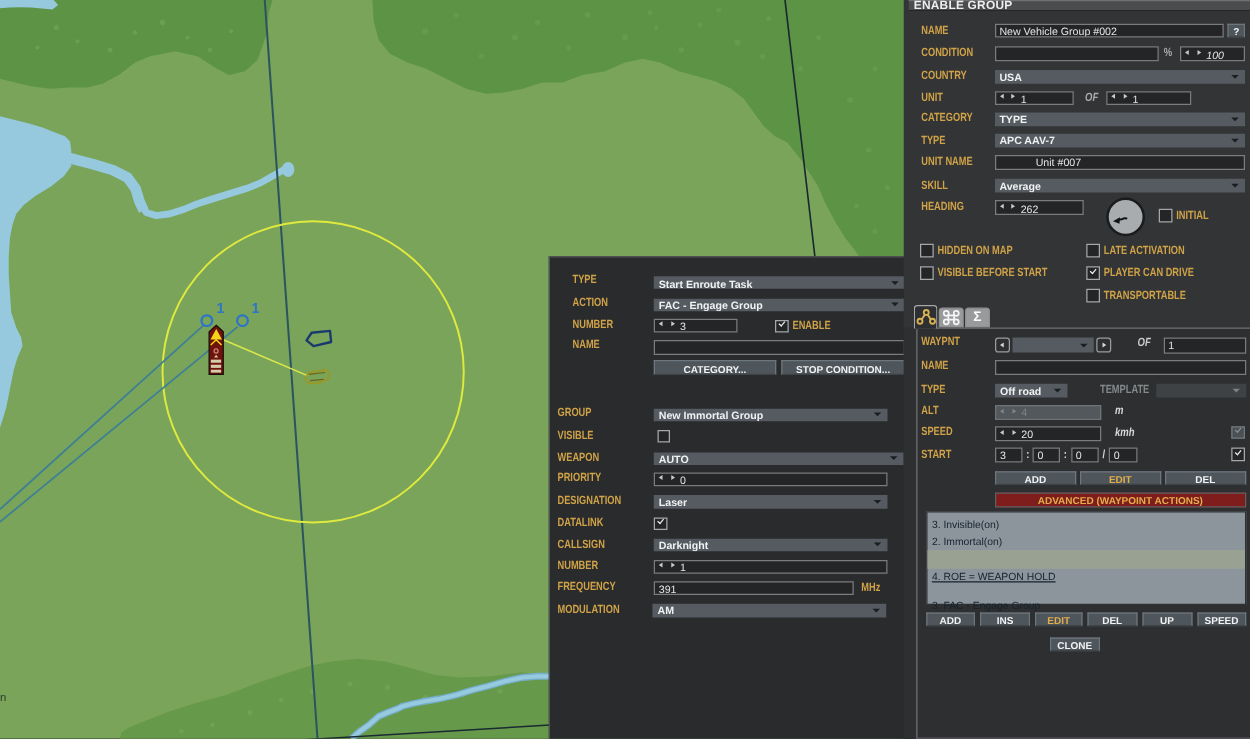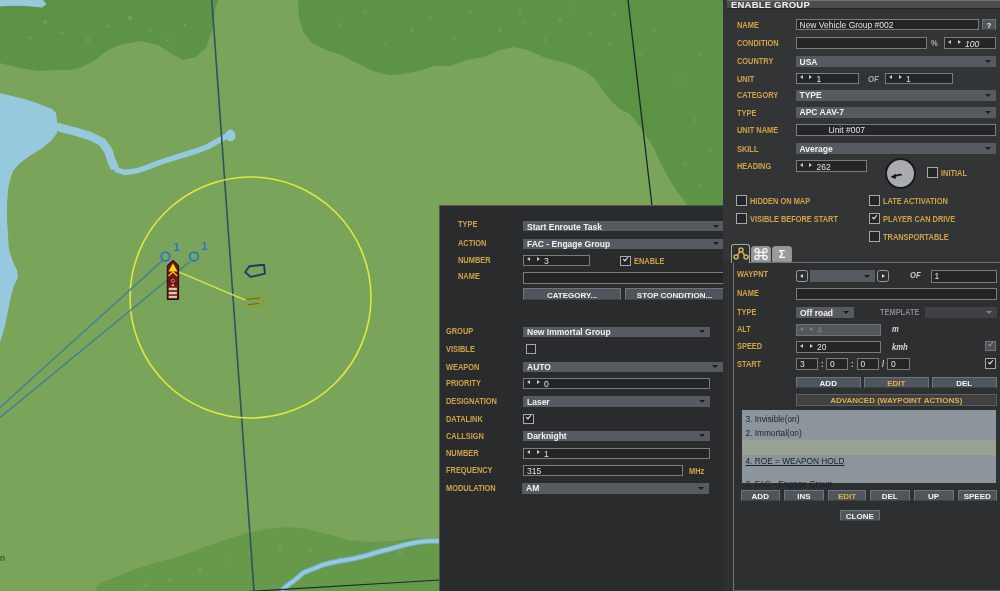--- a/index.html
+++ b/index.html
@@ -198,21 +198,21 @@
       <span>Darknight</span>
       <i></i>
     </div>
 <div class="lab" style="left:445.5px;top:449px;">NUMBER</div>
 <div class="spin" style="left:523px;top:447.5px;width:186.5px;height:11px;">
       <b class="l"></b>
       <b class="r"></b>
       <span>1</span>
     </div>
 <div class="lab" style="left:445.5px;top:466px;">FREQUENCY</div>
-<div class="inp" style="left:523px;top:464.5px;width:160px;height:11.5px;"><span>315</span></div>
+<div class="inp" style="left:523px;top:464.5px;width:160px;height:11.5px;"><span>391</span></div>
 <div class="lab" style="left:688.5px;top:466.5px;">MHz</div>
 <div class="lab" style="left:445.5px;top:484px;">MODULATION</div>
 <div class="dd" style="left:522px;top:482.5px;width:186.5px;height:11px;">
       <span>AM</span>
       <i></i>
     </div>
 
 <div id="rightpanel" style="position:absolute;left:723px;top:0;width:277px;height:591px;background:#333436;"></div>
 <div style="position:absolute;left:723px;top:262px;width:277px;height:329px;background:#2E2F30;"></div>
 <div style="position:absolute;left:727px;top:0;width:277px;height:9px;background:#4A4C4D;border-bottom:1px solid #242526;border-top:1px solid #6E7072;"></div>
@@ -364,21 +364,21 @@
 <div class="wlab" style="left:851px;top:359.5px;font-style:normal;">:</div>
 <div class="inp" style="left:856.5px;top:358px;width:22px;height:11.5px;"><span>0</span></div>
 <div class="wlab" style="left:881.5px;top:359.5px;font-style:normal;">/</div>
 <div class="inp" style="left:887px;top:358px;width:23px;height:11.5px;"><span>0</span></div>
 <div class="cb" style="left:985px;top:358px;">
       <u></u>
     </div>
 <div class="btn" style="left:796px;top:376.5px;width:64.5px;height:11.5px;"><span>ADD</span></div>
 <div class="btn org" style="left:864px;top:376.5px;width:64.5px;height:11.5px;"><span>EDIT</span></div>
 <div class="btn" style="left:932px;top:376.5px;width:64.5px;height:11.5px;"><span>DEL</span></div>
-<div class="btn org" style="left:796px;top:393.5px;width:200.5px;height:12px;background:#404040;border-color:#5E6164;"><span>ADVANCED (WAYPOINT ACTIONS)</span></div>
+<div class="btn org" style="left:796px;top:393.5px;width:200.5px;height:12px;background:#7f1d1d;border-color:#5E6164;"><span>ADVANCED (WAYPOINT ACTIONS)</span></div>
 
 <div style="position:absolute;left:740.5px;top:409px;width:256px;height:74.5px;background:#8C959C;border:1px solid #2E3134;">
 <div style="position:absolute;left:0;top:30.4px;width:254px;height:14.2px;background:#99A193;"></div>
 <div class="row" style="left:0;top:3.5px;">3. Invisible(on)</div>
 <div class="row" style="left:0;top:17.6px;">2. Immortal(on)</div>
 <div class="row" style="left:0;top:29px;margin-top:40px;">3. FAC - Engage Group</div>
 <div class="row" style="left:0;top:46.4px;text-decoration:underline;">4. ROE = WEAPON HOLD</div>
 </div>
 <div class="btn" style="left:740.5px;top:489.5px;width:39.5px;height:11.5px;"><span>ADD</span></div>
 <div class="btn" style="left:784px;top:489.5px;width:40px;height:11.5px;"><span>INS</span></div>

